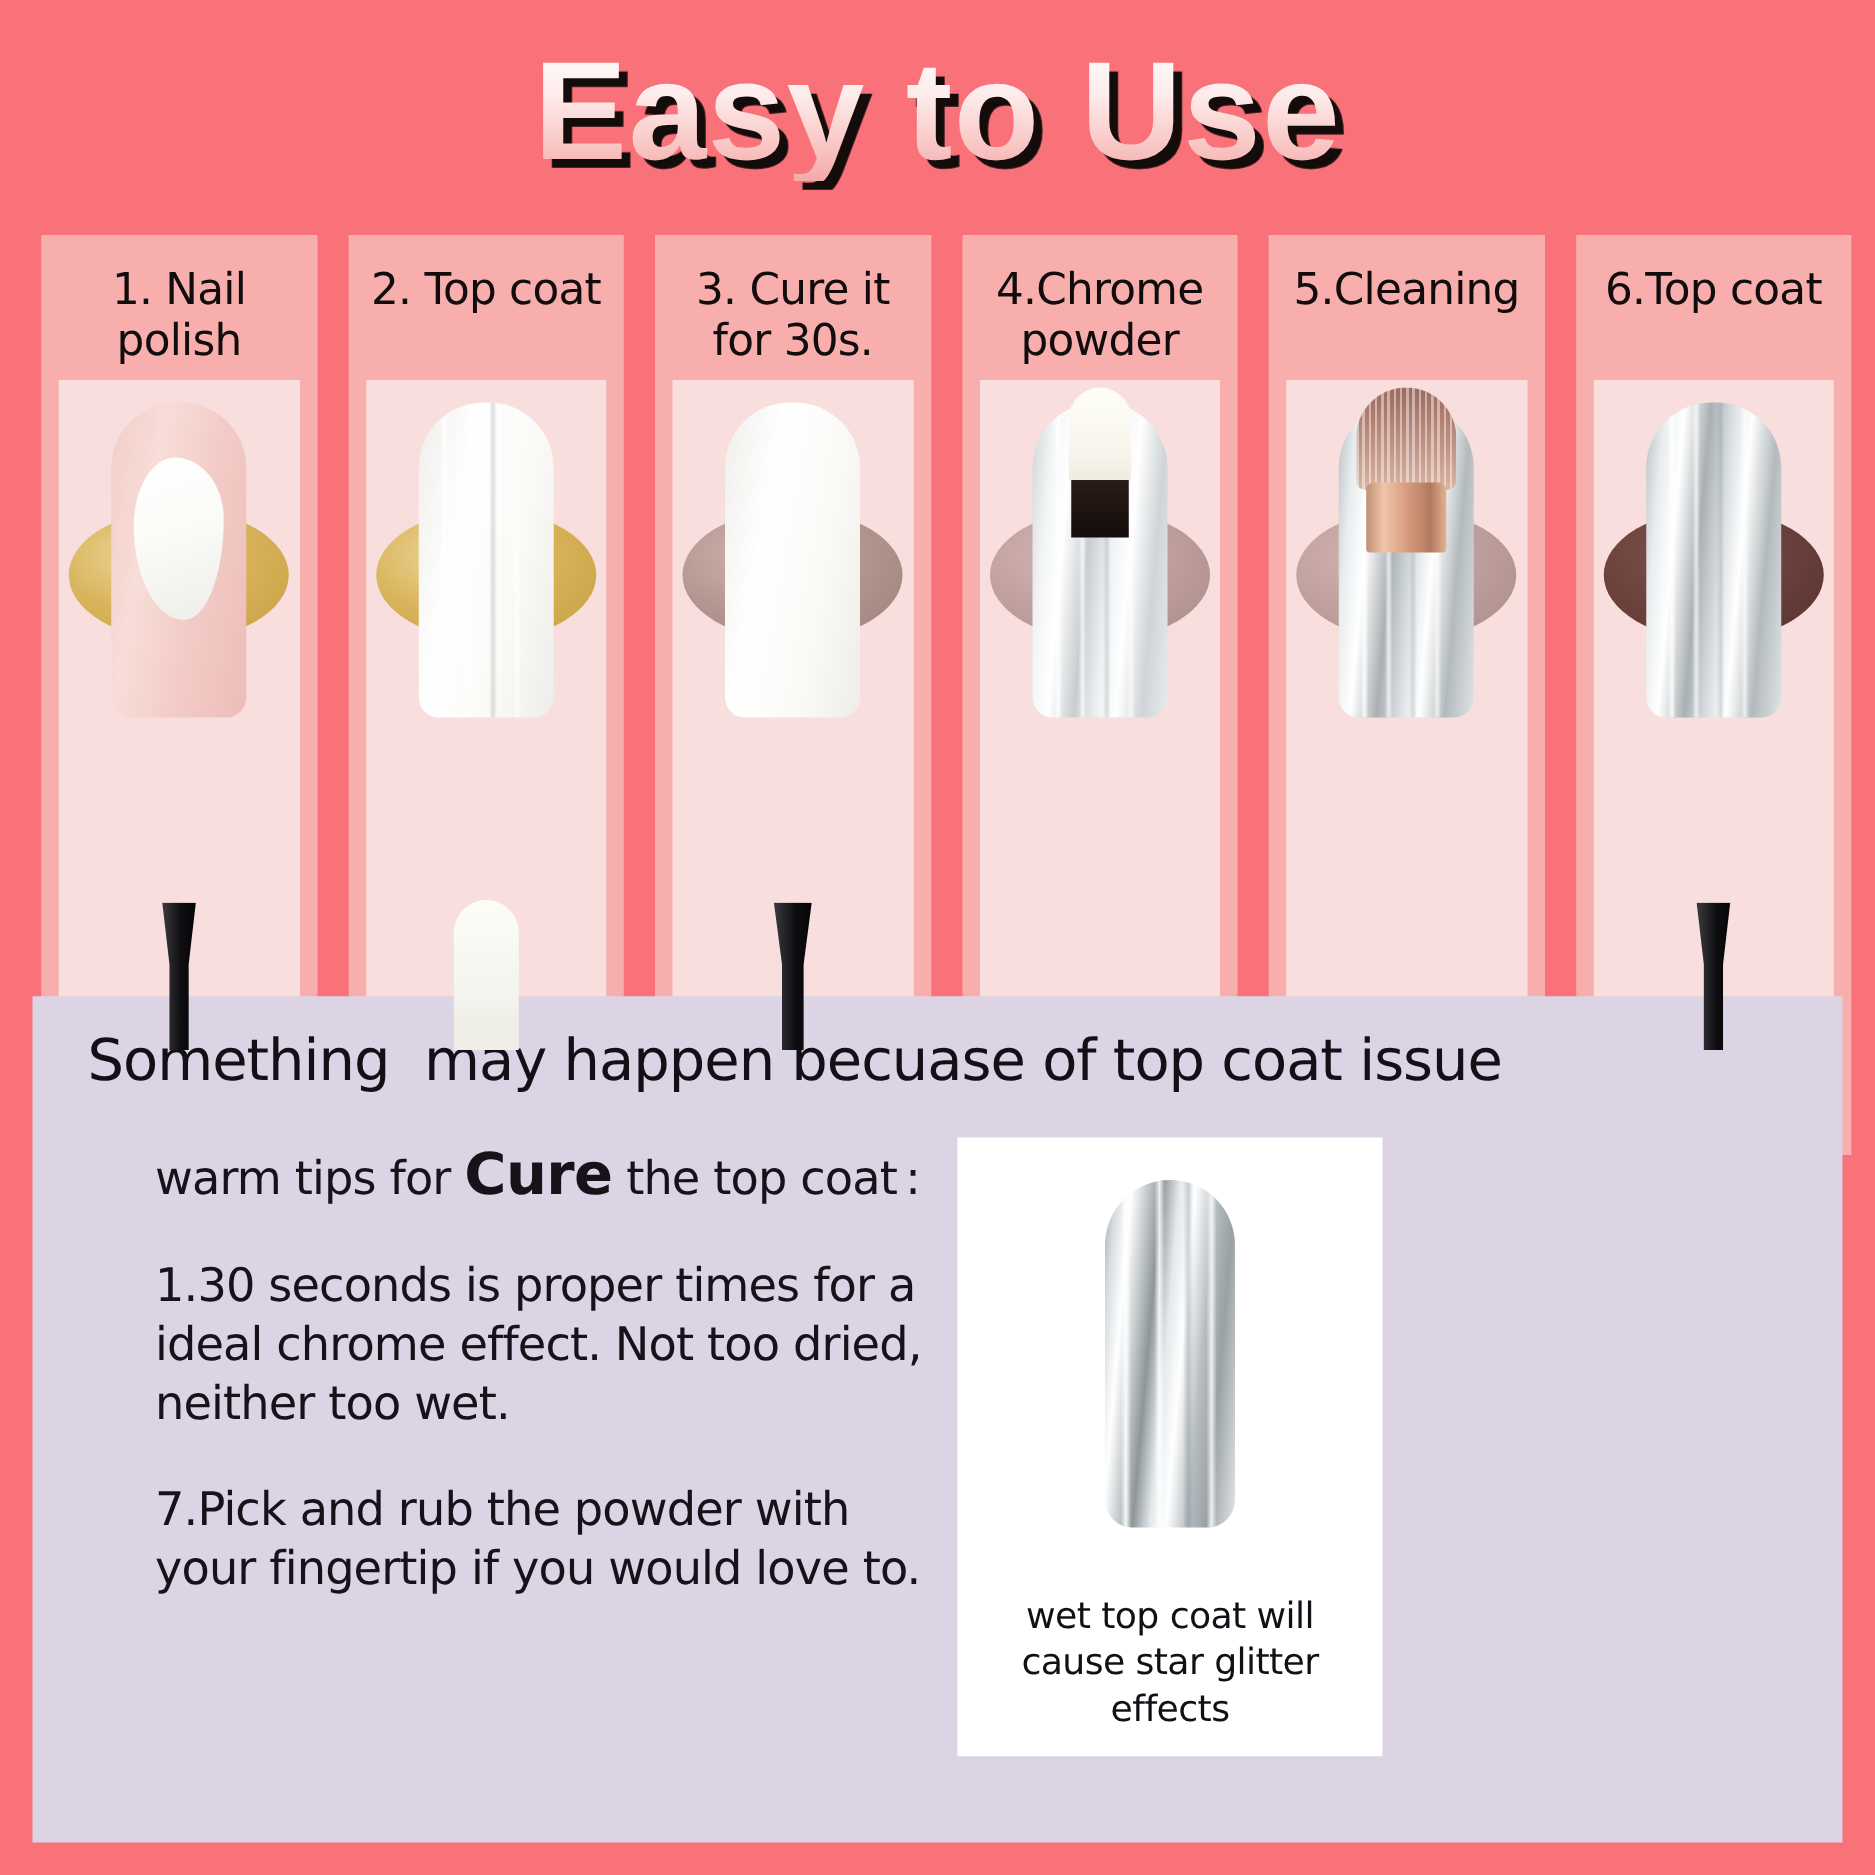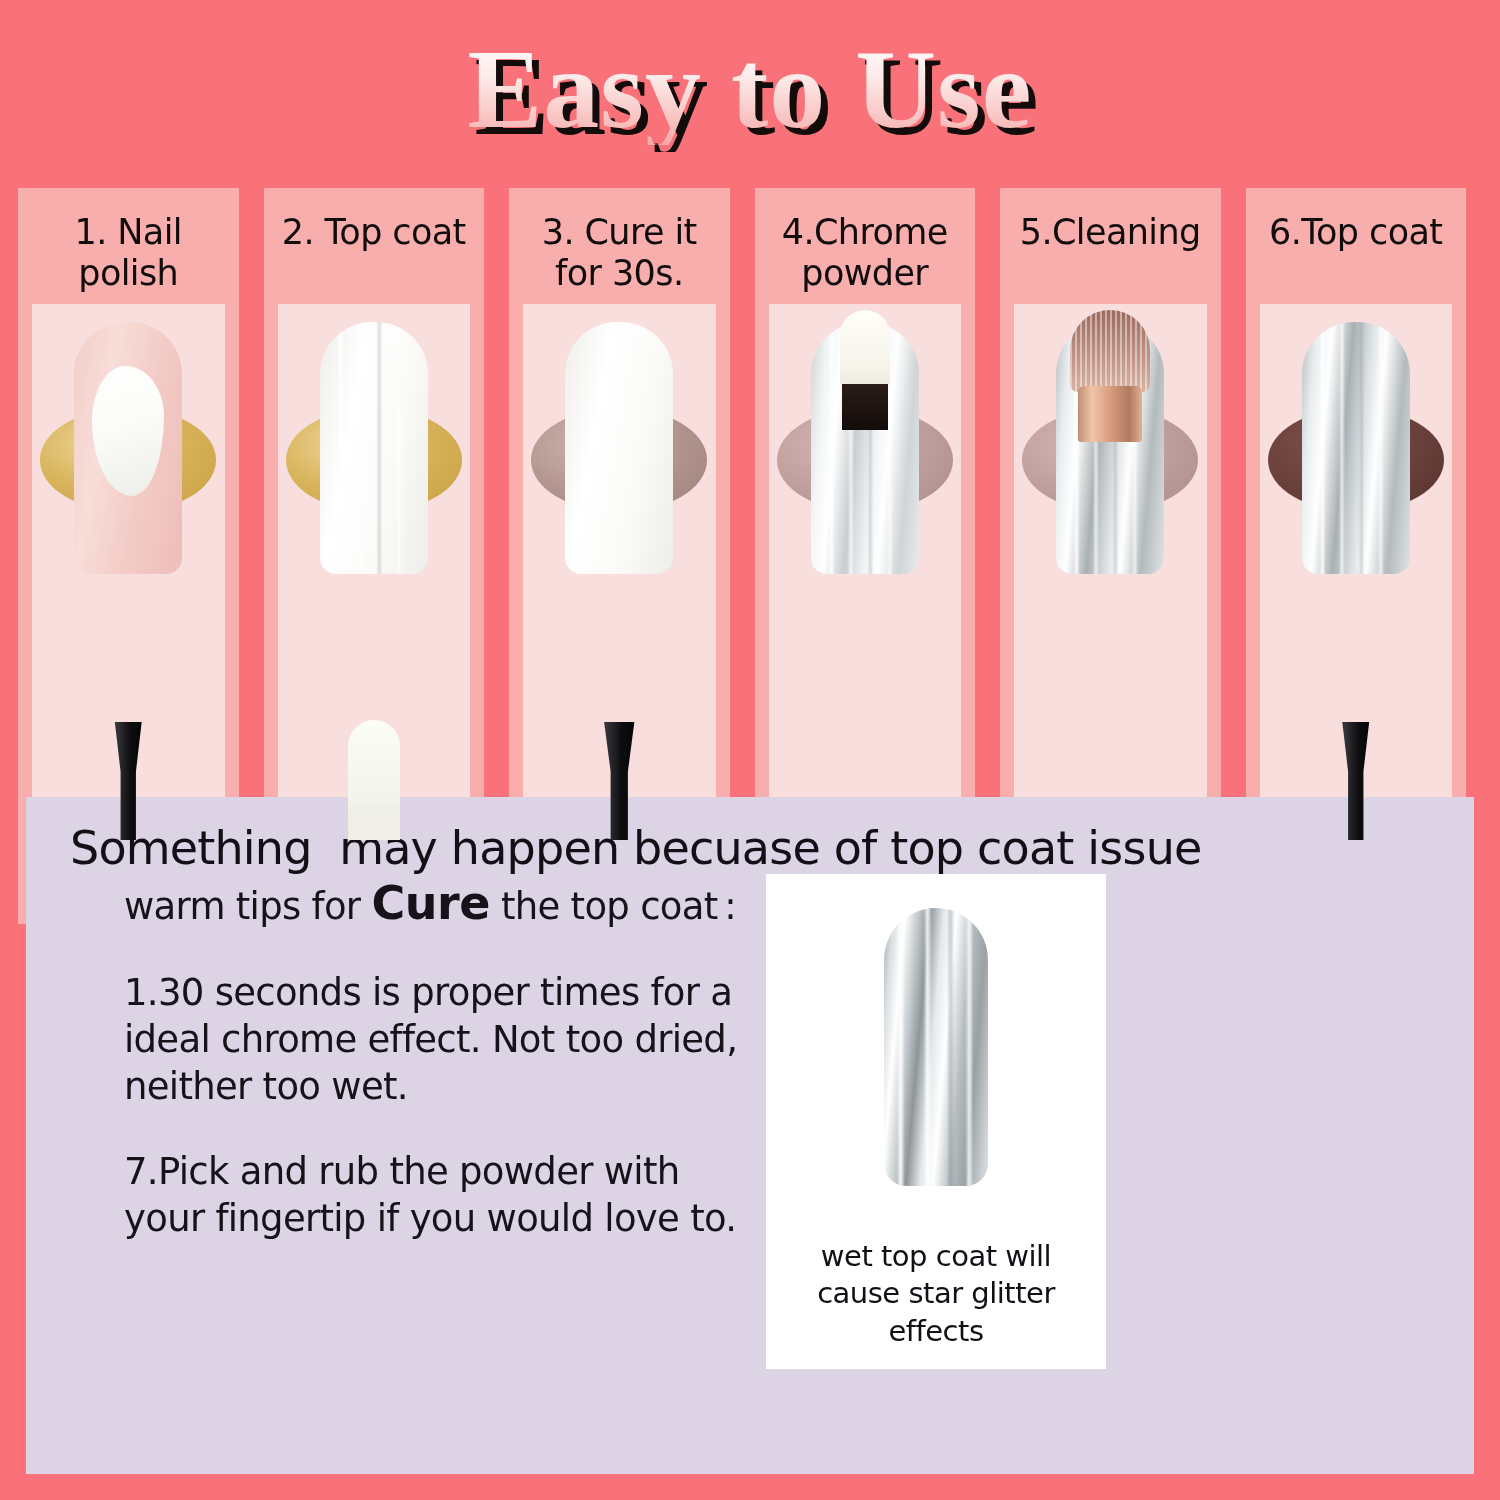--- a/index.html
+++ b/index.html
@@ -28,39 +28,39 @@
     position: absolute;
     left: 0;
     top: 0;
     width: 1500px;
     height: 178px;
     display: flex;
     align-items: center;
     justify-content: center;
   }
   .title {
-    font-family: Liberation Serif, serif;
+    font-family: Liberation Sans, sans-serif;
     font-weight: 700;
     font-size: 112px;
     line-height: 1;
     letter-spacing: 1px;
     background: linear-gradient(180deg, #ffffff 0%, #fdeceb 38%, #f9c9c7 72%, #f3a9a8 100%);
     -webkit-background-clip: text;
     background-clip: text;
     color: transparent;
     -webkit-text-fill-color: transparent;
     filter: drop-shadow(7px 7px 0px #140b0b);
     padding: 0 10px;
     white-space: nowrap;
   }
 
   
   .steps {
     position: absolute;
-    left: 18px;
+    left: 33px;
     top: 188px;
     width: 1448px;
     height: 736px;
     display: flex;
     gap: 25px;
   }
   .step-card {
     flex: 1 1 0;
     background: #f9aeae;
     display: flex;
@@ -242,20 +242,21 @@
     font-size: 46px;
     font-weight: 400;
     color: #121016;
     letter-spacing: -0.8px;
     line-height: 1.1;
     white-space: pre;
     padding-left: 14px;
   }
   .notes-body {
     display: flex;
+    margin-top: 36px;
     gap: 20px;
   }
   .tips {
     width: 690px;
     flex: none;
     padding-left: 68px;
     box-sizing: border-box;
   }
   .tips p {
     margin: 0 0 38px 0;

